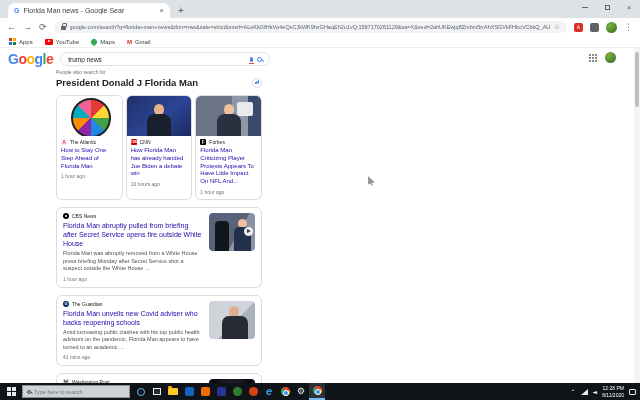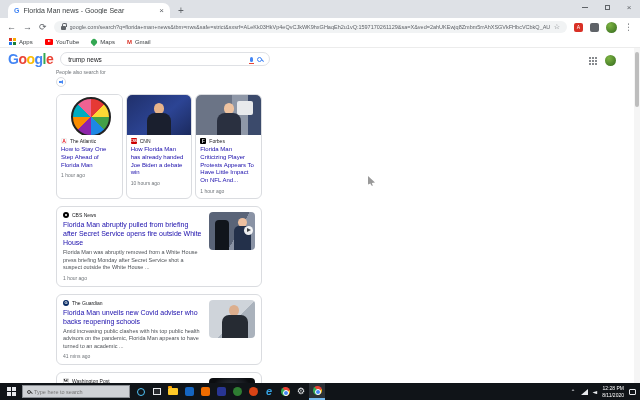--- a/index.html
+++ b/index.html
@@ -42,21 +42,21 @@
   .bm-yt { width:8px; height:6px; background:#f00; border-radius:1px; position:relative; }
   .bm-yt:after { content:""; position:absolute; left:3px; top:1.5px; border-left:3px solid #fff; border-top:1.5px solid transparent; border-bottom:1.5px solid transparent; }
   .bm-maps { width:6px; height:6px; border-radius:50% 50% 50% 0; background:#34a853; transform:rotate(-45deg); }
   .bm-gmail { color:#d93025; font-weight:bold; font-size:6px; }
 
   
   .content { position:relative; height:335px; background:#fff; overflow:hidden; }
   .page-scrollbar { position:absolute; right:0; top:0; width:6px; height:100%; background:#f5f5f5; }
   .page-scroll-thumb { position:absolute; top:4px; left:1px; width:4px; height:55px; background:#bdbdbd; border-radius:2px; }
 
-  .page-header { display:flex; align-items:flex-end; padding:4px 8px 1px 8px; gap:7px; }
+  .page-header { display:flex; align-items:flex-start; padding:4px 8px 1px 8px; gap:7px; }
   .glogo { font-size:14px; font-weight:bold; letter-spacing:-0.5px; line-height:1; }
   .gl-b{color:#4285f4}.gl-r{color:#ea4335}.gl-y{color:#fbbc05}.gl-g{color:#34a853}
   .gsearch { width:210px; height:14px; border:1px solid #dfe1e5; border-radius:8px; display:flex; align-items:center; gap:4px; padding:0 7px; }
   .gsearch input { border:none; outline:none; flex:1; font-size:6.5px; color:#202124; font-family:"Liberation Sans",sans-serif; background:transparent; }
   .mic { width:3px; height:5px; background:#4285f4; border-radius:2px; position:relative; }
   .mic:after{ content:""; position:absolute; bottom:-2px; left:-1px; width:5px; height:1px; background:#ea4335; }
   .mag { width:5px; height:5px; border:1.2px solid #4285f4; border-radius:50%; position:relative; }
   .mag:after { content:""; position:absolute; width:3px; height:1.2px; background:#4285f4; transform:rotate(45deg); right:-2.5px; bottom:-1px; }
   .header-right { margin-left:auto; margin-right:16px; display:flex; align-items:center; gap:8px; }
   .apps-grid { display:grid; grid-template-columns:2px 2px 2px; gap:1px; }
@@ -231,20 +231,21 @@
           <i></i>
         </span>
       <span class="avatar"></span>
     </div>
   </div>
 
   <div class="col">
     <div class="people-also">People also search for</div>
 
     <div class="head-row">
+      <span class="page-title">President Donald J Florida Man</span>
       <span class="audio-btn">
           <span class="spk"></span>
         </span>
     </div>
 
     <div class="cards">
       <div class="card">
         <div class="card-img img-wheel"></div>
         <div class="card-body">
           <div class="src-row">

